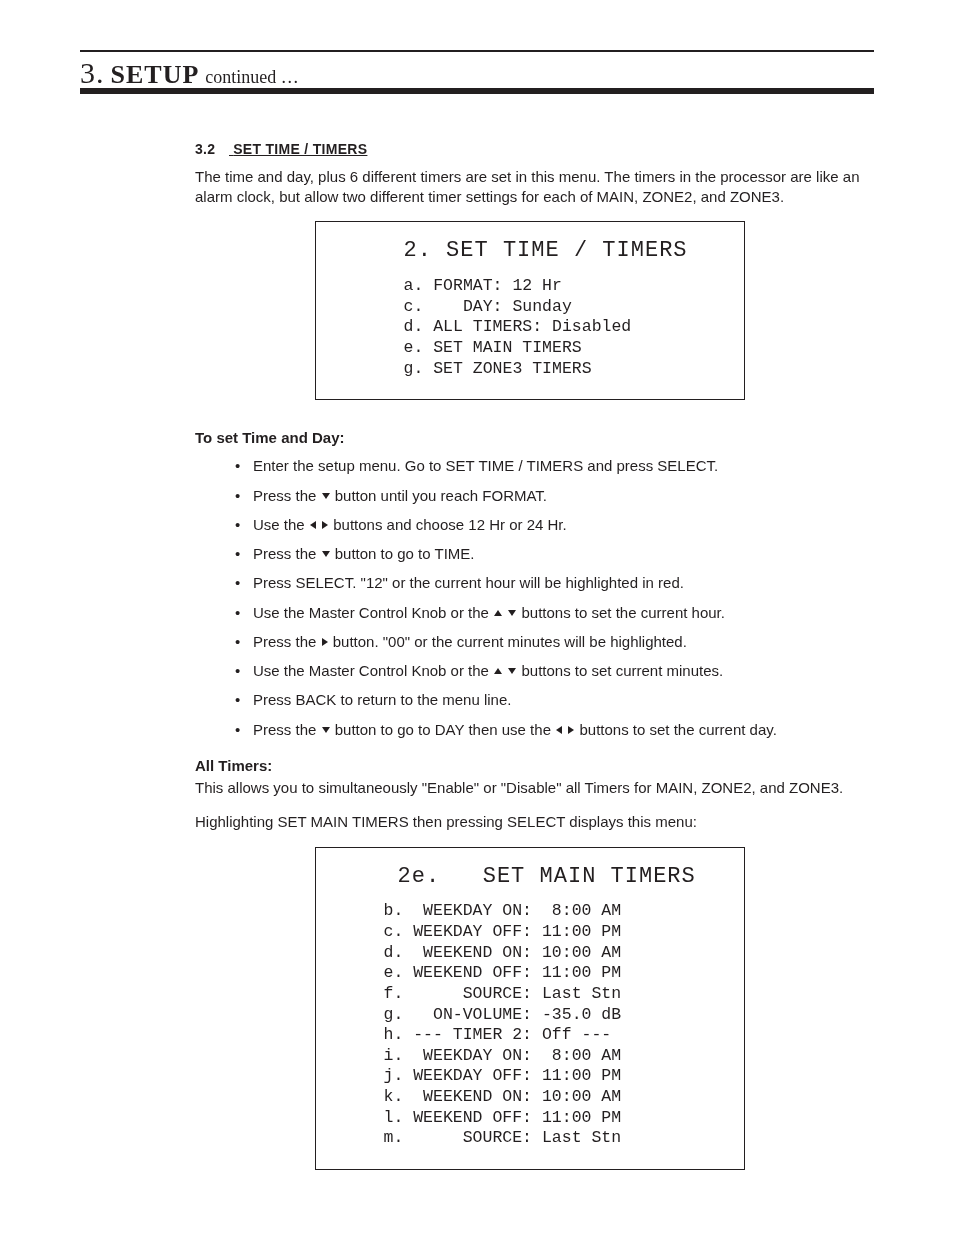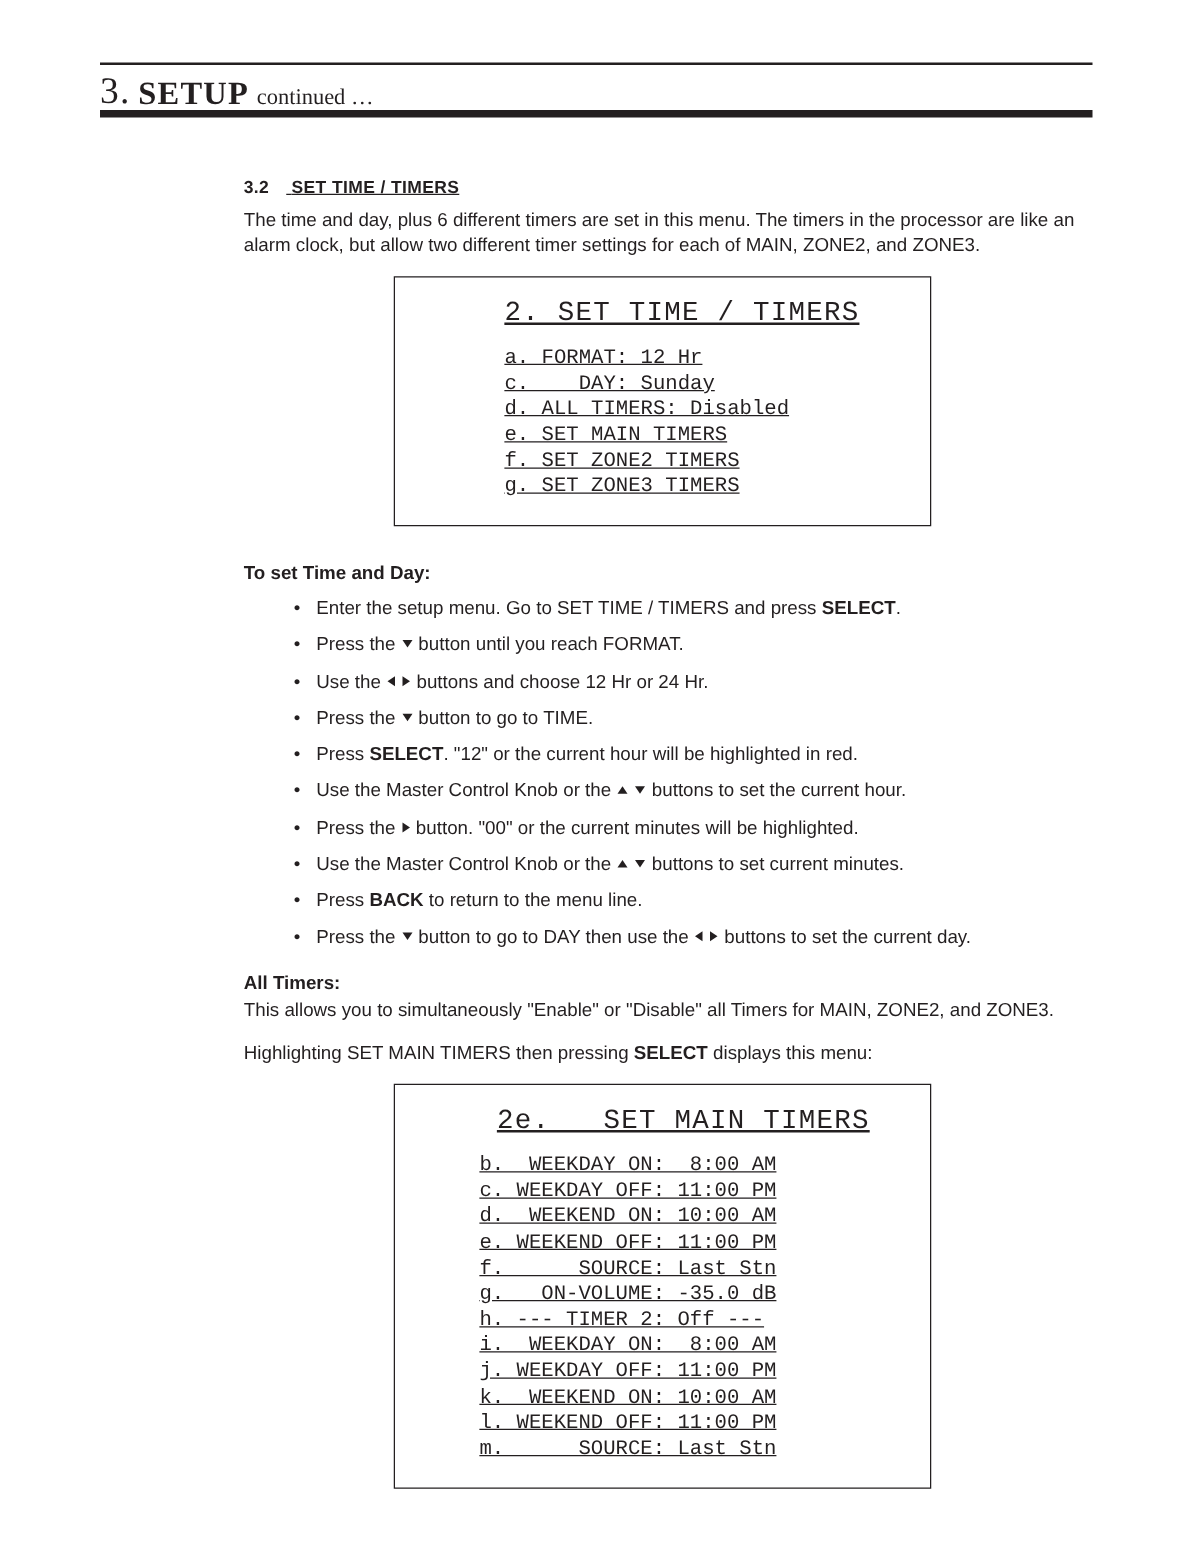--- a/index.html
+++ b/index.html
@@ -72,21 +72,20 @@
     margin: 0 0 14px 0;
     font-size: 15px;
     font-stretch: condensed;
   }
   .menu-box {
     border: 1px solid #231f20;
     width: 430px;
     margin: 0 auto 28px auto;
     padding: 14px 18px 20px 18px;
     box-sizing: border-box;
-    text-decoration: underline;
   }
   .menu-title {
     font-family: "Courier New", Courier, monospace;
     font-size: 22px;
     letter-spacing: 1px;
     white-space: pre;
     margin: 0 0 10px 70px;
     font-stretch: condensed;
   }
   .menu-line {
@@ -112,21 +111,21 @@
     padding-left: 18px;
     margin: 0 0 9px 0;
     font-stretch: condensed;
   }
   ul.steps li::before {
     content: "•";
     position: absolute;
     left: 0;
     top: 0;
   }
-  .bold { font-weight: bold; }
+  .bold { font-weight: normal; }
   .arrow {
     display: inline-block;
     width: 0; height: 0;
     vertical-align: middle;
     margin: 0 1px;
     position: relative;
     top: -1px;
   }
   .arrow.down  { border-left:4px solid transparent; border-right:4px solid transparent; border-top:6px solid #231f20; }
   .arrow.up    { border-left:4px solid transparent; border-right:4px solid transparent; border-bottom:6px solid #231f20; }
@@ -155,21 +154,20 @@
     </p>
 
     <p class="body">The time and day, plus 6 different timers are set in this menu. The timers in the processor are like an alarm clock, but allow two different timer settings for each of MAIN, ZONE2, and ZONE3.</p>
 
     <div class="menu-box">
       <div class="menu-title">2. SET TIME / TIMERS</div>
       <div class="menu-line">a. FORMAT: 12 Hr</div>
       <div class="menu-line">c.    DAY: Sunday</div>
       <div class="menu-line">d. ALL TIMERS: Disabled</div>
       <div class="menu-line">e. SET MAIN TIMERS</div>
-      <div class="menu-line">f. SET ZONE2 TIMERS</div>
       <div class="menu-line">g. SET ZONE3 TIMERS</div>
     </div>
 
     <p class="sub-heading">To set Time and Day:</p>
 
     <ul class="steps">
       <li>
         <span>Enter the setup menu. Go to SET TIME / TIMERS and press </span><span class="bold">SELECT</span><span>.</span>
       </li>
       <li>

